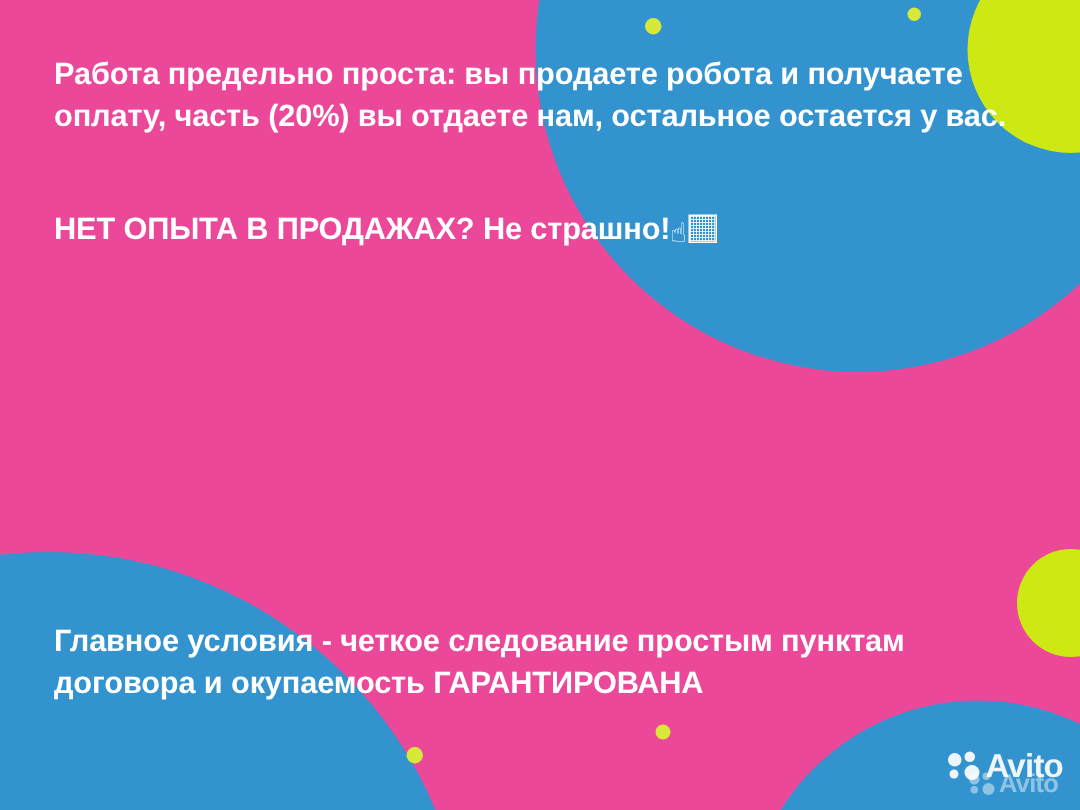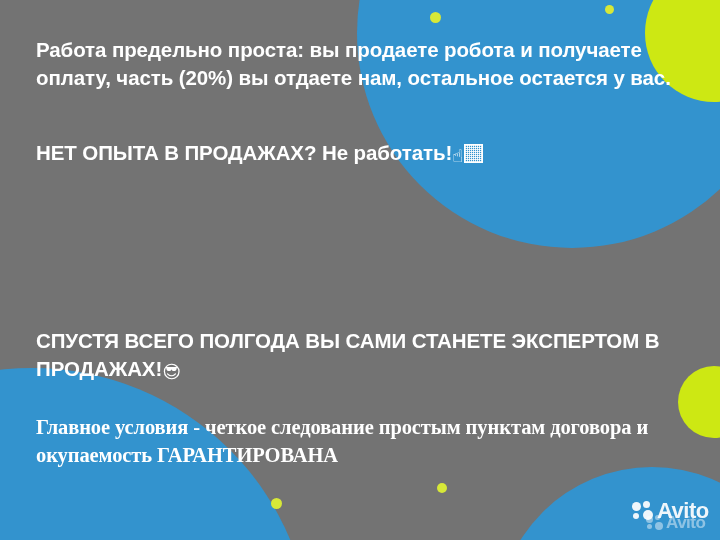--- a/index.html
+++ b/index.html
@@ -5,21 +5,21 @@
   html, body {
     margin: 0;
     padding: 0;
     background: #1a1a1a;
   }
   #canvas {
     position: relative;
     width: 720px;
     height: 540px;
     overflow: hidden;
-    background: #737373;
+    background: #ec4899;
     font-family: "Liberation Sans", sans-serif;
   }
 
   
   .shape {
     position: absolute;
     border-radius: 50%;
     pointer-events: none;
   }
   
@@ -99,21 +99,21 @@
     font-weight: bold;
     font-size: 20.5px;
     line-height: 27.5px;
     letter-spacing: -0.1px;
     white-space: pre-line;
   }
   #para-intro   { top: 36px; }
   #para-noexp   { top: 139px; }
   #para-system  { top: 196px; }
   #para-expert  { top: 327px; }
-  #para-main    { top: 414px; font-family: Liberation Serif, serif; }
+  #para-main    { top: 414px; }
 
   .emoji-glyph {
     font-family: "DejaVu Sans", sans-serif;
     font-weight: normal;
     font-size: 18px;
     vertical-align: -2px;
   }
   .tofu-box {
     display: inline-block;
     width: 17px;
@@ -186,24 +186,23 @@
 
   <div id="dot-top-center" class="shape"></div>
   <div id="dot-top-right" class="shape"></div>
   <div id="dot-bottom-left" class="shape"></div>
   <div id="dot-bottom-mid" class="shape"></div>
 
   <div id="text-layer">
 
     <div id="para-intro" class="para">Работа предельно проста: вы продаете робота и получаете оплату, часть (20%) вы отдаете нам, остальное остается у вас.</div>
 
-    <div id="para-noexp" class="para"><span>НЕТ ОПЫТА В ПРОДАЖАХ? Не работать!</span><span class="emoji-glyph">☝</span><span class="tofu-box"></span></div>
-
-
-    <div id="para-expert" class="para"><span>СПУСТЯ ВСЕГО ПОЛГОДА ВЫ САМИ СТАНЕТЕ ЭКСПЕРТОМ В ПРОДАЖАХ!</span><span class="emoji-glyph">😎</span></div>
+    <div id="para-noexp" class="para"><span>НЕТ ОПЫТА В ПРОДАЖАХ? Не страшно!</span><span class="emoji-glyph">☝</span><span class="tofu-box"></span></div>
+
+
 
     <div id="para-main" class="para">Главное условия - четкое следование простым пунктам договора и окупаемость ГАРАНТИРОВАНА</div>
 
   </div>
 
   <div id="avito-watermark">
     <div class="avito-mark ghost">
       <span class="avito-dots">
         <i class="d1"></i>
           <i class="d2"></i>

